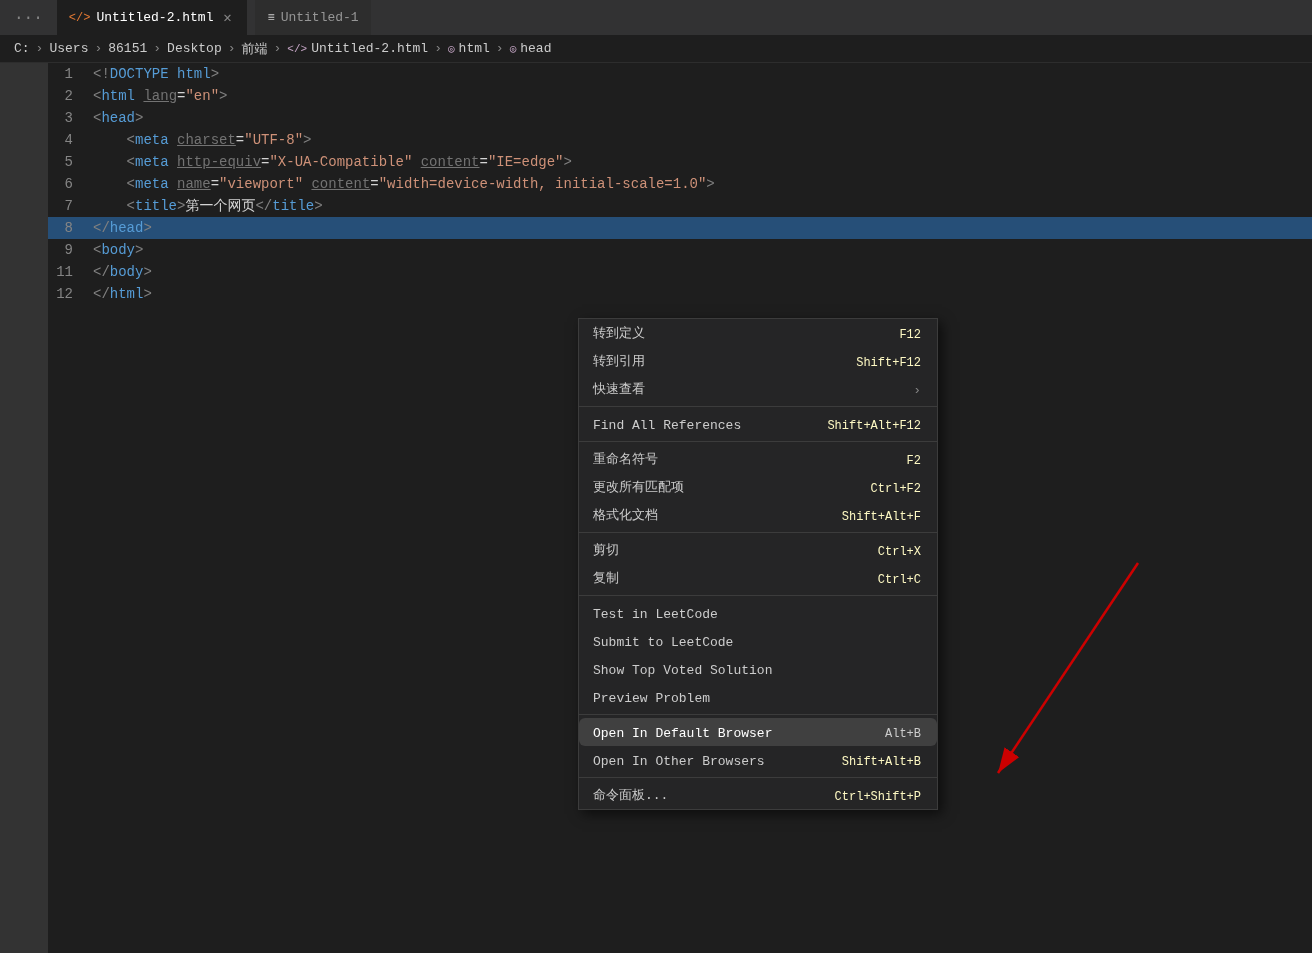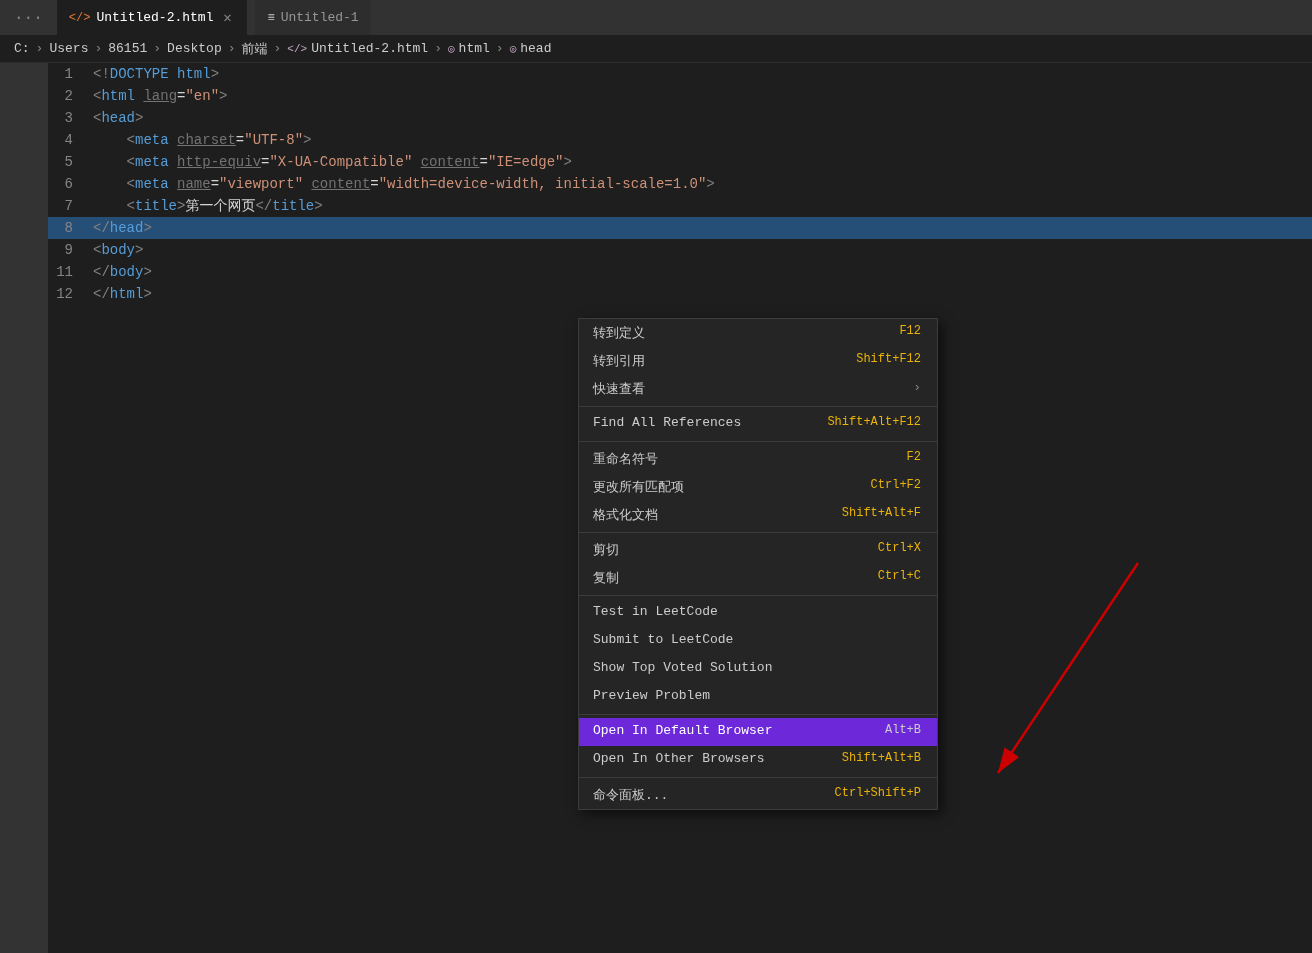--- a/index.html
+++ b/index.html
@@ -152,33 +152,34 @@
       width: 360px;
       background: #252526;
       border: 1px solid #3c3c3c;
       box-shadow: 4px 4px 12px rgba(0,0,0,0.6);
       z-index: 100;
       font-size: 13px;
     }
     .menu-item {
       display: flex;
       justify-content: space-between;
-      align-items: flex-start;
+      align-items: flex-end;
       padding: 5px 16px 5px 14px;
       color: #cccccc;
       cursor: pointer;
       white-space: nowrap;
       height: 28px;
     }
     .menu-item.highlighted {
-      background: #6d28d9;
+      background: #404040;
       color: #ffffff;
+      border-radius: 6px;
     }
     .menu-item .shortcut {
-      color: #eab308;
+      color: #fef9c3;
       font-size: 12px;
       margin-left: 16px;
     }
     .menu-item.highlighted .shortcut {
       color: #cccccc;
     }
     .menu-item .submenu-arrow {
       color: #858585;
       margin-left: 8px;
     }

